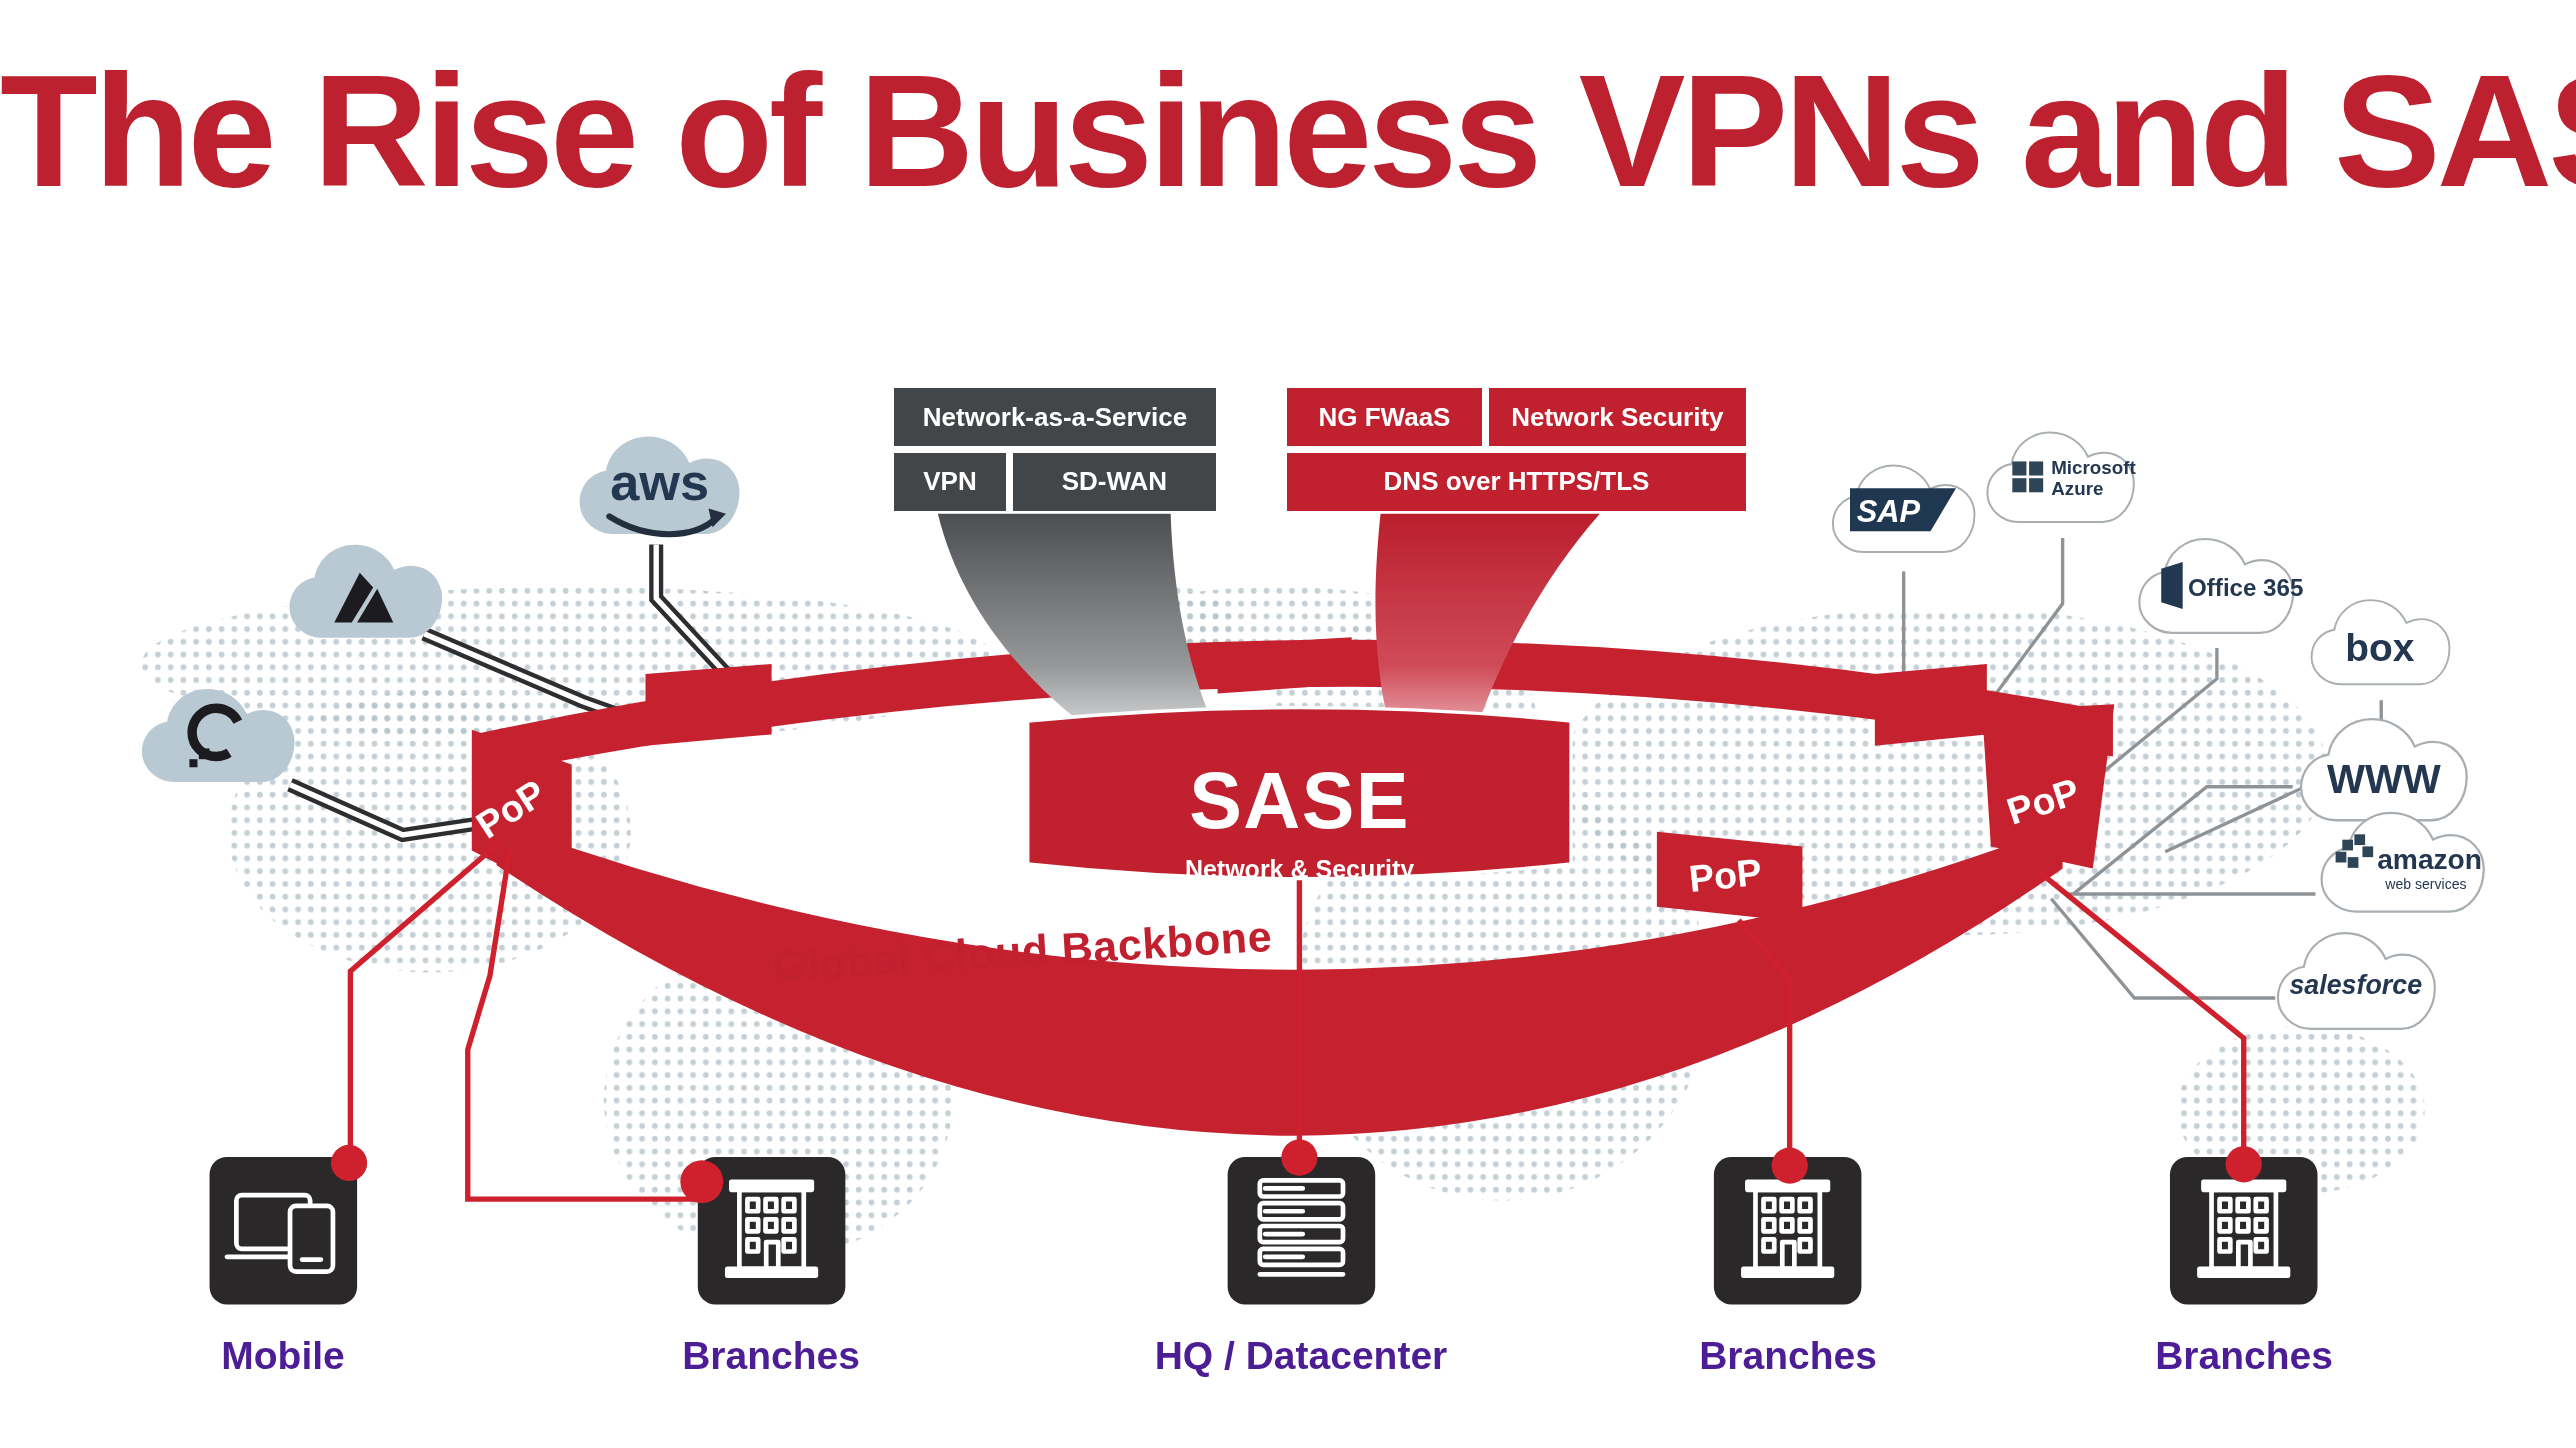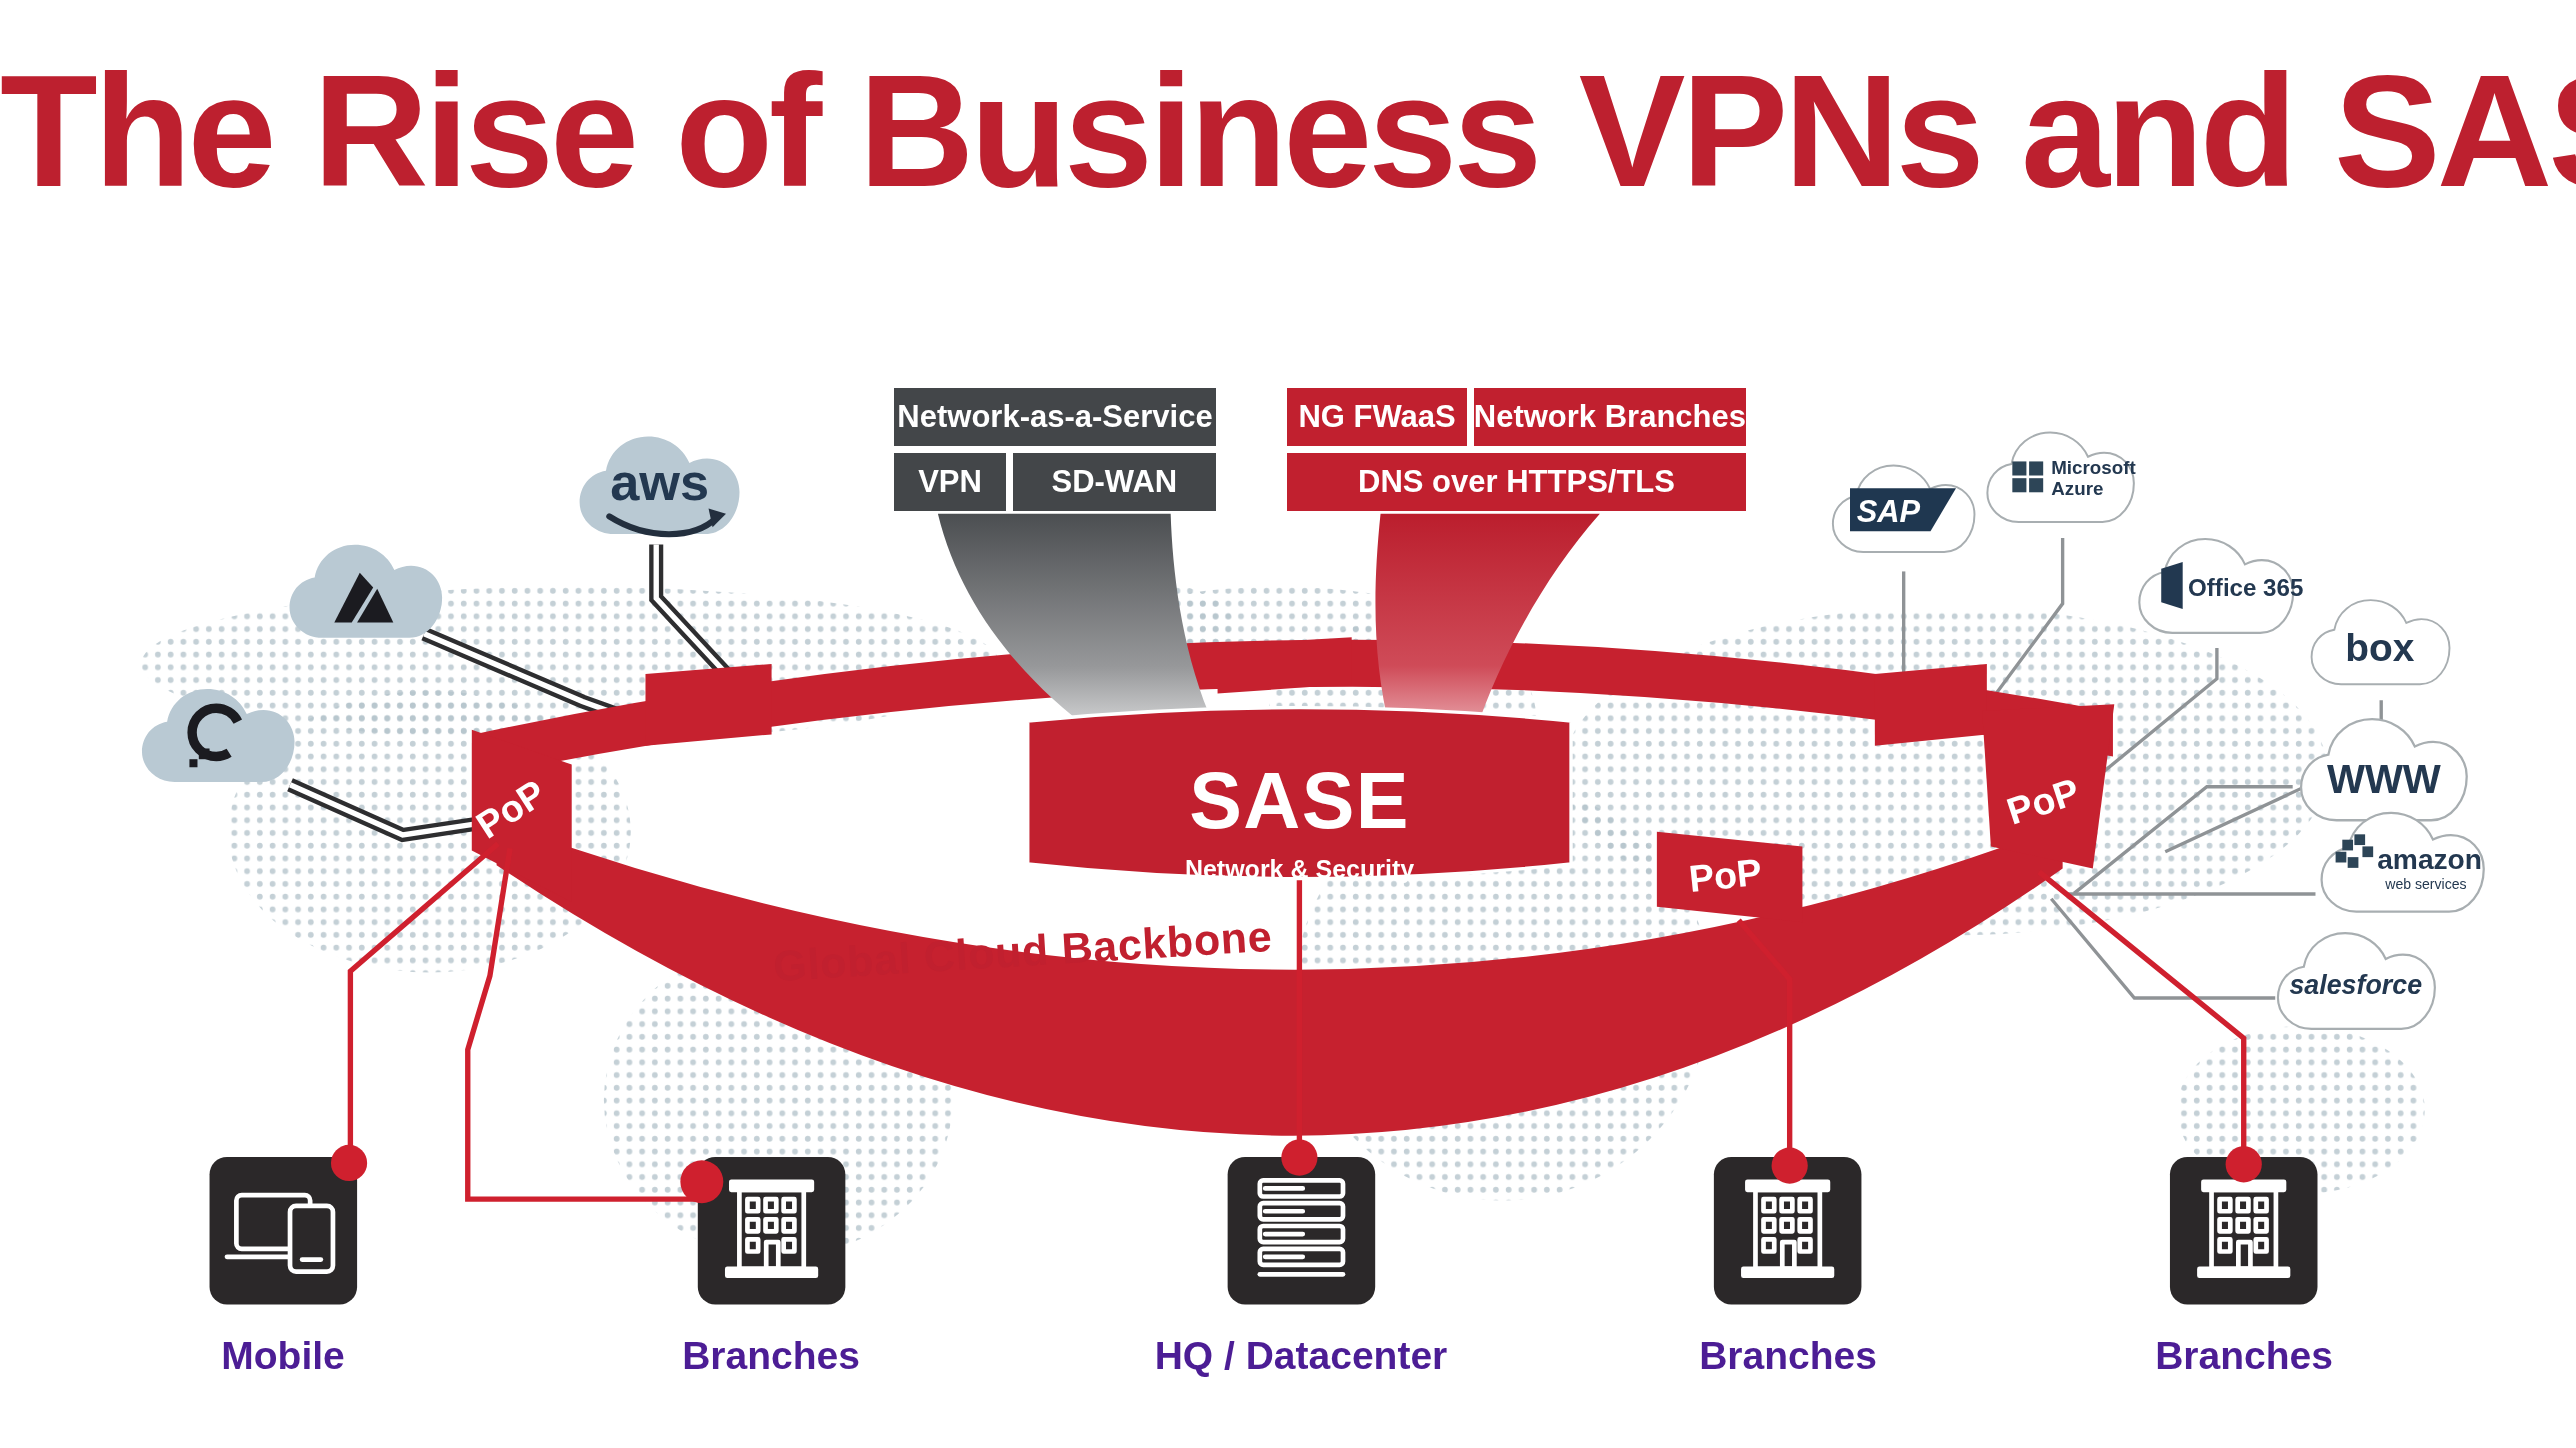--- a/index.html
+++ b/index.html
@@ -8,21 +8,21 @@
   #diagram-svg{position:absolute;left:0;top:0;}
 
   .abs{position:absolute;}
   #page-title{left:0;top:39px;width:2576px;text-align:center;font-size:160px;font-weight:bold;
               letter-spacing:-4px;color:var(--title-red);white-space:nowrap;}
 
   
   .svc-box{display:flex;flex-direction:column;gap:6.7px;}
   .svc-row{display:flex;gap:6.7px;flex:1;}
   .svc-cell{display:flex;align-items:center;justify-content:center;color:#fff;
-            font-size:31px;font-weight:600;white-space:nowrap;}
+            font-size:26px;font-weight:600;white-space:nowrap;}
   .svc-gray .svc-cell{background:var(--charcoal);}
   .svc-red  .svc-cell{background:var(--brand-red);}
   #naas-box{left:894px;top:388px;width:322px;height:123px;}
   #sec-box {left:1287px;top:388px;width:459px;height:123px;}
 
   
   #sase-text{left:1028px;top:725px;width:543px;text-align:center;color:#fff;}
   #sase-title{font-size:79px;font-weight:bold;letter-spacing:1.3px;line-height:1.0;margin-top:36px;}
   #sase-sub{font-size:25px;font-weight:bold;margin-top:15px;}
 
@@ -296,21 +296,21 @@
   </div>
   <div class="svc-row">
     <div class="svc-cell" style="width:112px">VPN</div>
     <div class="svc-cell" style="flex:1">SD-WAN</div>
   </div>
 </div>
 
 <div id="sec-box" class="abs svc-box svc-red">
   <div class="svc-row">
     <div class="svc-cell" style="width:195px">NG FWaaS</div>
-    <div class="svc-cell" style="flex:1">Network Branches</div>
+    <div class="svc-cell" style="flex:1">Network Security</div>
   </div>
   <div class="svc-row">
     <div class="svc-cell" style="flex:1">DNS over HTTPS/TLS</div>
   </div>
 </div>
 
 <div id="sase-text" class="abs">
   <div id="sase-title">SASE</div>
   <div id="sase-sub">Network &amp; Security</div>
 </div>

